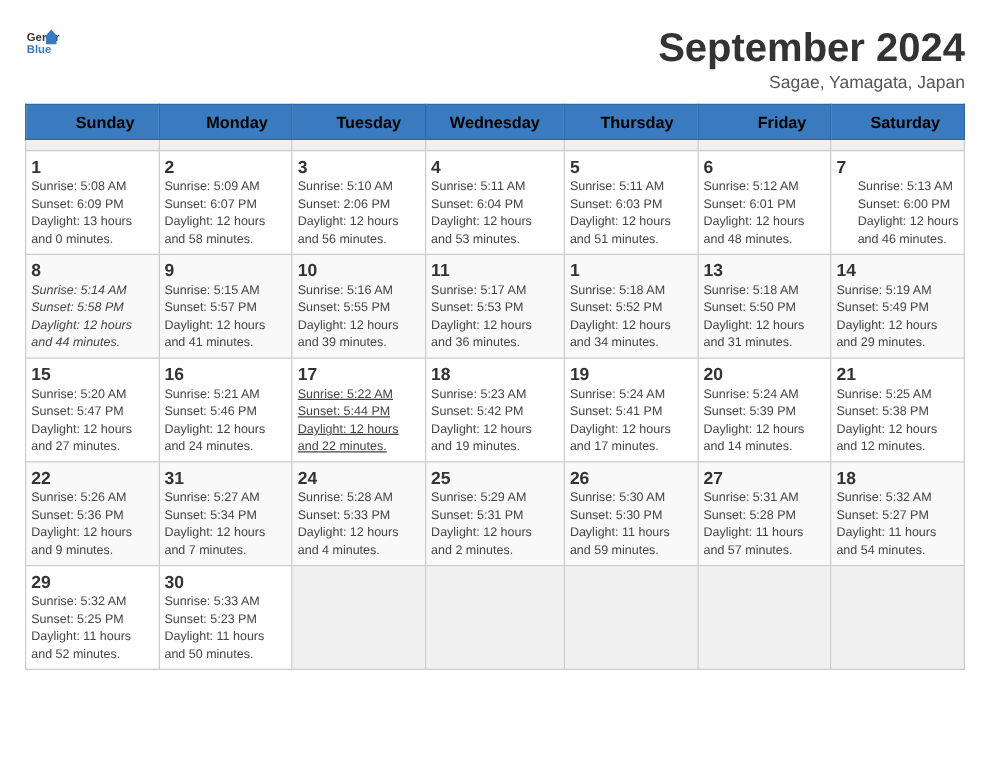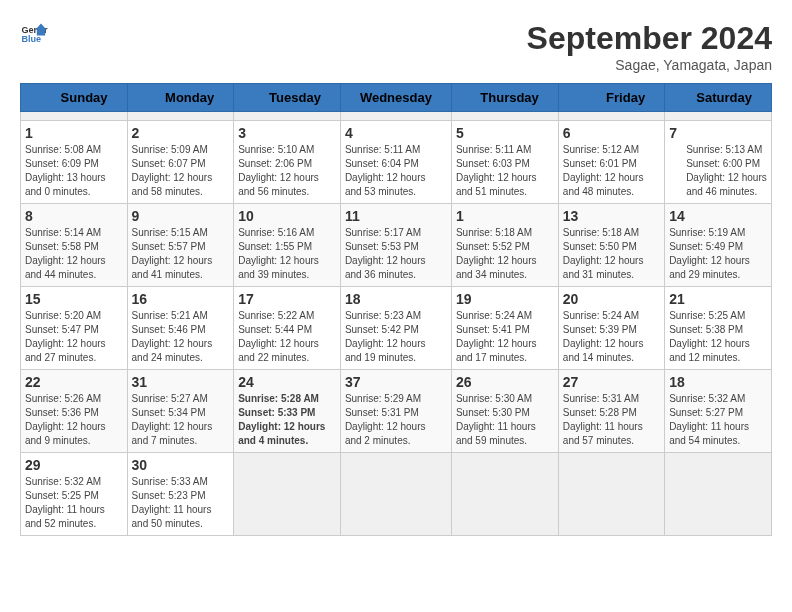--- a/index.html
+++ b/index.html
@@ -165,36 +165,36 @@
           <span class="day-num">7</span>
           <div class="day-detail" style="white-space: pre-line; margin-left: 17px;">Sunrise: 5:13 AM
 Sunset: 6:00 PM
 Daylight: 12 hours
 and 46 minutes.</div>
         </td>
       </tr>
       <tr>
         <td>
           <span class="day-num">8</span>
-          <div class="day-detail" style="white-space: pre-line;">Sunrise: 5:14 AM
+          <div class="day-detail" style="white-space: pre-line; font-style: italic;">Sunrise: 5:14 AM
 Sunset: 5:58 PM
 Daylight: 12 hours
 and 44 minutes.</div>
         </td>
         <td>
           <span class="day-num">9</span>
           <div class="day-detail" style="white-space: pre-line;">Sunrise: 5:15 AM
 Sunset: 5:57 PM
 Daylight: 12 hours
 and 41 minutes.</div>
         </td>
         <td>
           <span class="day-num">10</span>
           <div class="day-detail" style="white-space: pre-line;">Sunrise: 5:16 AM
-Sunset: 1:55 PM
+Sunset: 5:55 PM
 Daylight: 12 hours
 and 39 minutes.</div>
         </td>
         <td>
           <span class="day-num">11</span>
           <div class="day-detail" style="white-space: pre-line;">Sunrise: 5:17 AM
 Sunset: 5:53 PM
 Daylight: 12 hours
 and 36 minutes.</div>
         </td>
@@ -230,21 +230,21 @@
         </td>
         <td>
           <span class="day-num">16</span>
           <div class="day-detail" style="white-space: pre-line;">Sunrise: 5:21 AM
 Sunset: 5:46 PM
 Daylight: 12 hours
 and 24 minutes.</div>
         </td>
         <td>
           <span class="day-num">17</span>
-          <div class="day-detail" style="white-space: pre-line;">Sunrise: 5:22 AM
+          <div class="day-detail" style="white-space: pre-line; text-decoration: underline;">Sunrise: 5:22 AM
 Sunset: 5:44 PM
 Daylight: 12 hours
 and 22 minutes.</div>
         </td>
         <td>
           <span class="day-num">18</span>
           <div class="day-detail" style="white-space: pre-line;">Sunrise: 5:23 AM
 Sunset: 5:42 PM
 Daylight: 12 hours
 and 19 minutes.</div>
@@ -281,27 +281,27 @@
         </td>
         <td>
           <span class="day-num">31</span>
           <div class="day-detail" style="white-space: pre-line;">Sunrise: 5:27 AM
 Sunset: 5:34 PM
 Daylight: 12 hours
 and 7 minutes.</div>
         </td>
         <td>
           <span class="day-num">24</span>
-          <div class="day-detail" style="white-space: pre-line; font-weight: bold;">Sunrise: 5:28 AM
+          <div class="day-detail" style="white-space: pre-line;">Sunrise: 5:28 AM
 Sunset: 5:33 PM
 Daylight: 12 hours
 and 4 minutes.</div>
         </td>
         <td>
-          <span class="day-num">37</span>
+          <span class="day-num">25</span>
           <div class="day-detail" style="white-space: pre-line;">Sunrise: 5:29 AM
 Sunset: 5:31 PM
 Daylight: 12 hours
 and 2 minutes.</div>
         </td>
         <td>
           <span class="day-num">26</span>
           <div class="day-detail" style="white-space: pre-line;">Sunrise: 5:30 AM
 Sunset: 5:30 PM
 Daylight: 11 hours

